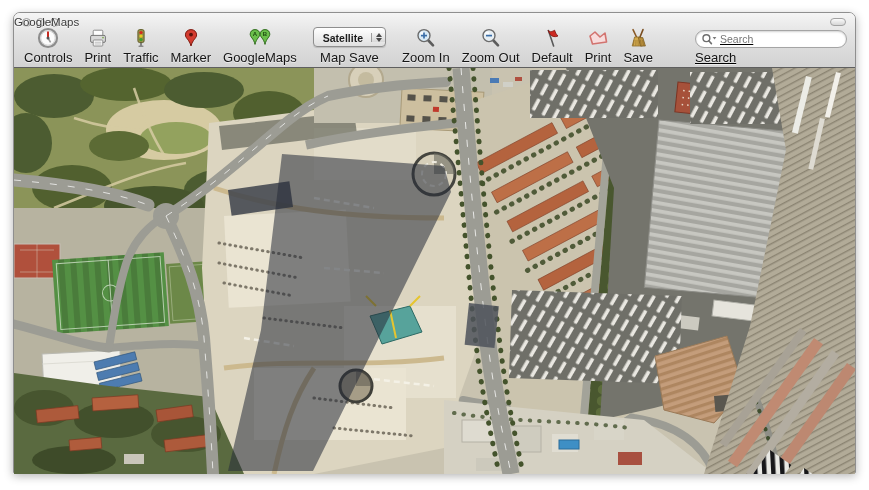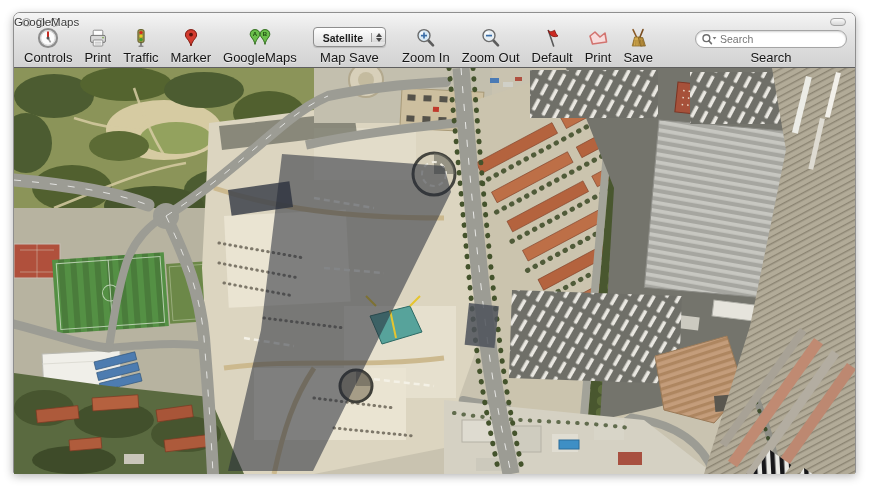--- a/index.html
+++ b/index.html
@@ -34,21 +34,21 @@
   .popup{
     display:flex;align-items:center;height:18px;border:1px solid #8e8e8e;border-radius:4px;
     background:linear-gradient(#ffffff,#e0e0e0);box-shadow:0 1px 1px rgba(0,0,0,.15);
     margin-bottom:2px;overflow:hidden;margin-top:38px;
   }
   .popup-value{font-size:10.5px;font-weight:bold;color:#1d1d1d;padding:2px 8px 0 9px;}
   .popup-arrows{width:13px;border-left:1px solid #9e9e9e;background:linear-gradient(#f4f4f4,#d8d8d8);
     display:flex;flex-direction:column;align-items:center;justify-content:center;gap:1px;}
   .arr-up{width:0;height:0;border-left:3px solid transparent;border-right:3px solid transparent;border-bottom:4px solid #4a4a4a;}
   .arr-dn{width:0;height:0;border-left:3px solid transparent;border-right:3px solid transparent;border-top:4px solid #4a4a4a;}
-  .search-wrap{margin-left:auto;display:flex;flex-direction:column;align-items:center;gap:1px;}
+  .search-wrap{margin-left:auto;display:flex;flex-direction:column;align-items:flex-start;gap:1px;text-decoration:underline;}
   .search-field{
     display:flex;align-items:center;width:152px;height:18px;box-sizing:border-box;
     border:1px solid #a5a5a5;border-radius:10px;background:#fff;
     box-shadow:inset 0 1px 2px rgba(0,0,0,.18);padding:0 6px 0 5px;margin-bottom:1px;
   }
   .search-field input{
     border:none;outline:none;flex:1;font-size:10.5px;color:#333;background:transparent;min-width:0;
     font-family:"Liberation Sans",sans-serif;
   }
   .map{height:406px;overflow:hidden;background:#cdc7b4;}

